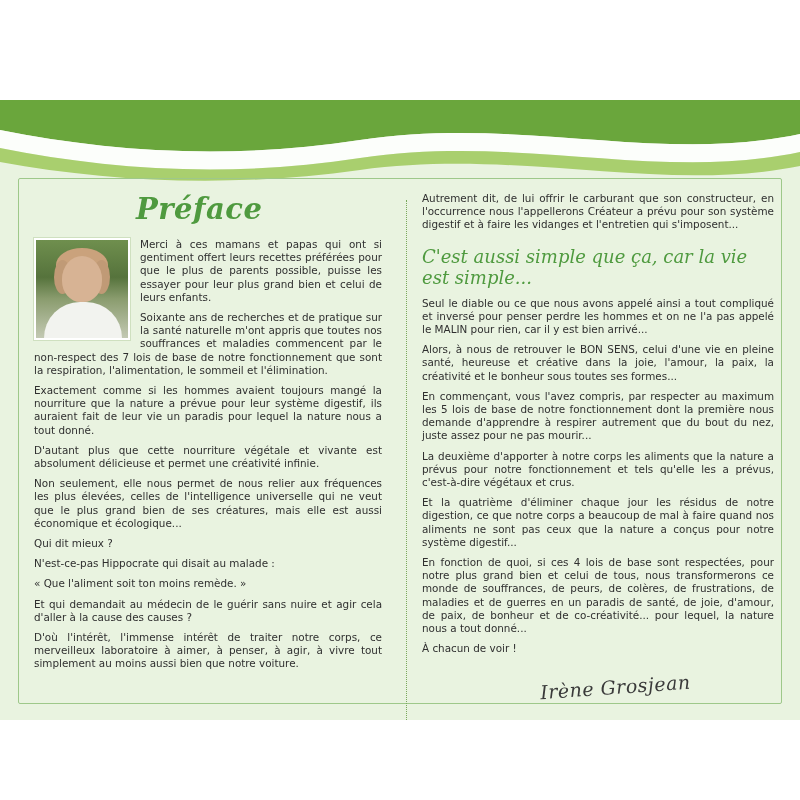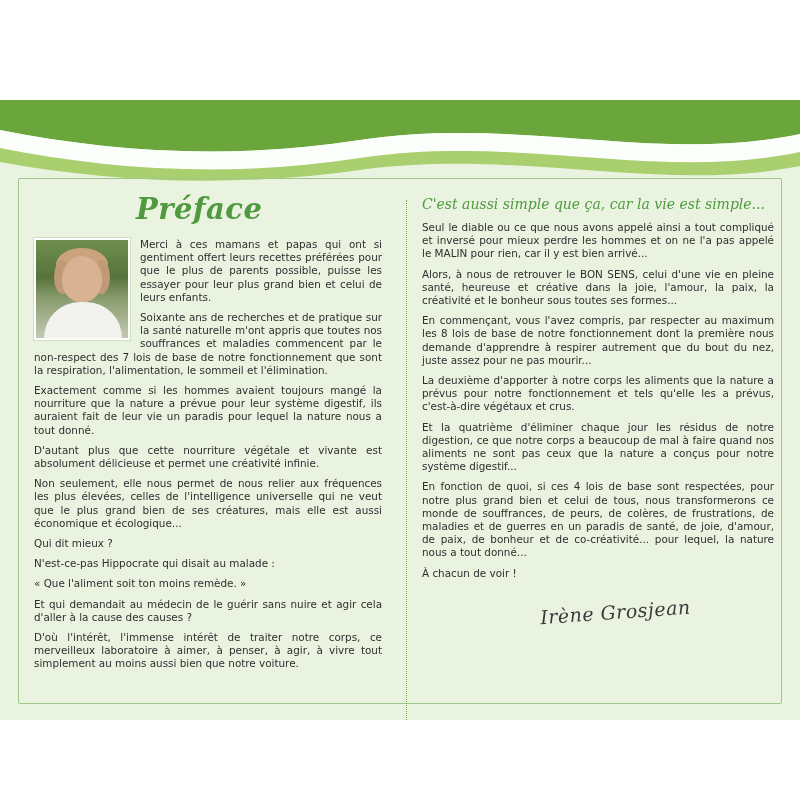--- a/index.html
+++ b/index.html
@@ -143,21 +143,21 @@
     font-size: 10.4px;
     line-height: 13.2px;
     color: #2f2f2f;
     text-align: justify;
   }
   p.para.first { margin-top: 0; }
 
   .subhead {
     font-family: "DejaVu Serif", serif;
     font-style: italic;
-    font-size: 14px;
+    font-size: 18px;
     color: #4f9a3f;
     margin: 4px 0 9px 0;
   }
   .right-top {
     margin-bottom: 14px;
   }
 
   .signature {
     margin-top: 18px;
     margin-left: 118px;
@@ -206,26 +206,29 @@
       <p class="para">D'autant plus que cette nourriture végétale et vivante est absolument délicieuse et permet une créativité infinie.</p>
       <p class="para">Non seulement, elle nous permet de nous relier aux fréquences les plus élevées, celles de l'intelligence universelle qui ne veut que le plus grand bien de ses créatures, mais elle est aussi économique et écologique...</p>
       <p class="para">Qui dit mieux ?</p>
       <p class="para">N'est-ce-pas Hippocrate qui disait au malade :</p>
       <p class="para">« Que l'aliment soit ton moins remède. »</p>
       <p class="para">Et qui demandait au médecin de le guérir sans nuire et agir cela d'aller à la cause des causes ?</p>
       <p class="para">D'où l'intérêt, l'immense intérêt de traiter notre corps, ce merveilleux laboratoire à aimer, à penser, à agir, à vivre tout simplement au moins aussi bien que notre voiture.</p>
     </div>
 
     <div class="col-right">
+      <div class="right-top">
+        <p class="para first">Autrement dit, de lui offrir le carburant que son constructeur, en l'occurrence nous l'appellerons Créateur a prévu pour son système digestif et à faire les vidanges et l'entretien qui s'imposent...</p>
+      </div>
 
       <div class="subhead">C'est aussi simple que ça, car la vie est simple...</div>
 
-      <p class="para">Seul le diable ou ce que nous avons appelé ainsi a tout compliqué et inversé pour mieux perdre les hommes et on ne l'a pas appelé le MALIN pour rien, car il y est bien arrivé...</p>
+      <p class="para">Seul le diable ou ce que nous avons appelé ainsi a tout compliqué et inversé pour penser perdre les hommes et on ne l'a pas appelé le MALIN pour rien, car il y est bien arrivé...</p>
       <p class="para">Alors, à nous de retrouver le BON SENS, celui d'une vie en pleine santé, heureuse et créative dans la joie, l'amour, la paix, la créativité et le bonheur sous toutes ses formes...</p>
-      <p class="para">En commençant, vous l'avez compris, par respecter au maximum les 8 lois de base de notre fonctionnement dont la première nous demande d'apprendre à respirer autrement que du bout du nez, juste assez pour ne pas mourir...</p>
+      <p class="para">En commençant, vous l'avez compris, par respecter au maximum les 5 lois de base de notre fonctionnement dont la première nous demande d'apprendre à respirer autrement que du bout du nez, juste assez pour ne pas mourir...</p>
       <p class="para">La deuxième d'apporter à notre corps les aliments que la nature a prévus pour notre fonctionnement et tels qu'elle les a prévus, c'est-à-dire végétaux et crus.</p>
       <p class="para">Et la quatrième d'éliminer chaque jour les résidus de notre digestion, ce que notre corps a beaucoup de mal à faire quand nos aliments ne sont pas ceux que la nature a conçus pour notre système digestif...</p>
       <p class="para">En fonction de quoi, si ces 4 lois de base sont respectées, pour notre plus grand bien et celui de tous, nous transformerons ce monde de souffrances, de peurs, de colères, de frustrations, de maladies et de guerres en un paradis de santé, de joie, d'amour, de paix, de bonheur et de co-créativité... pour lequel, la nature nous a tout donné...</p>
       <p class="para">À chacun de voir !</p>
 
       <div class="signature">Irène Grosjean</div>
     </div>
 
   </div>
 </div>

